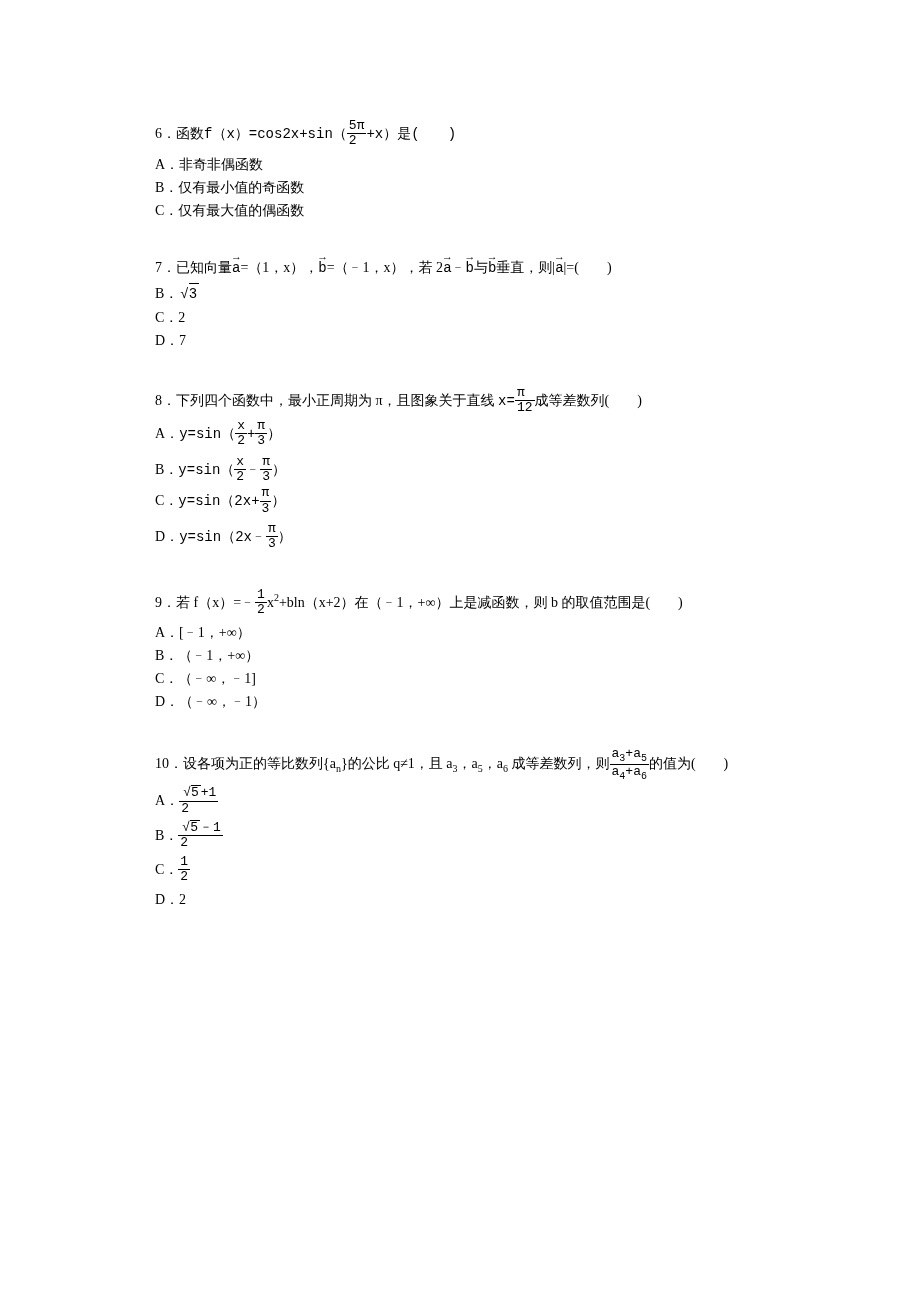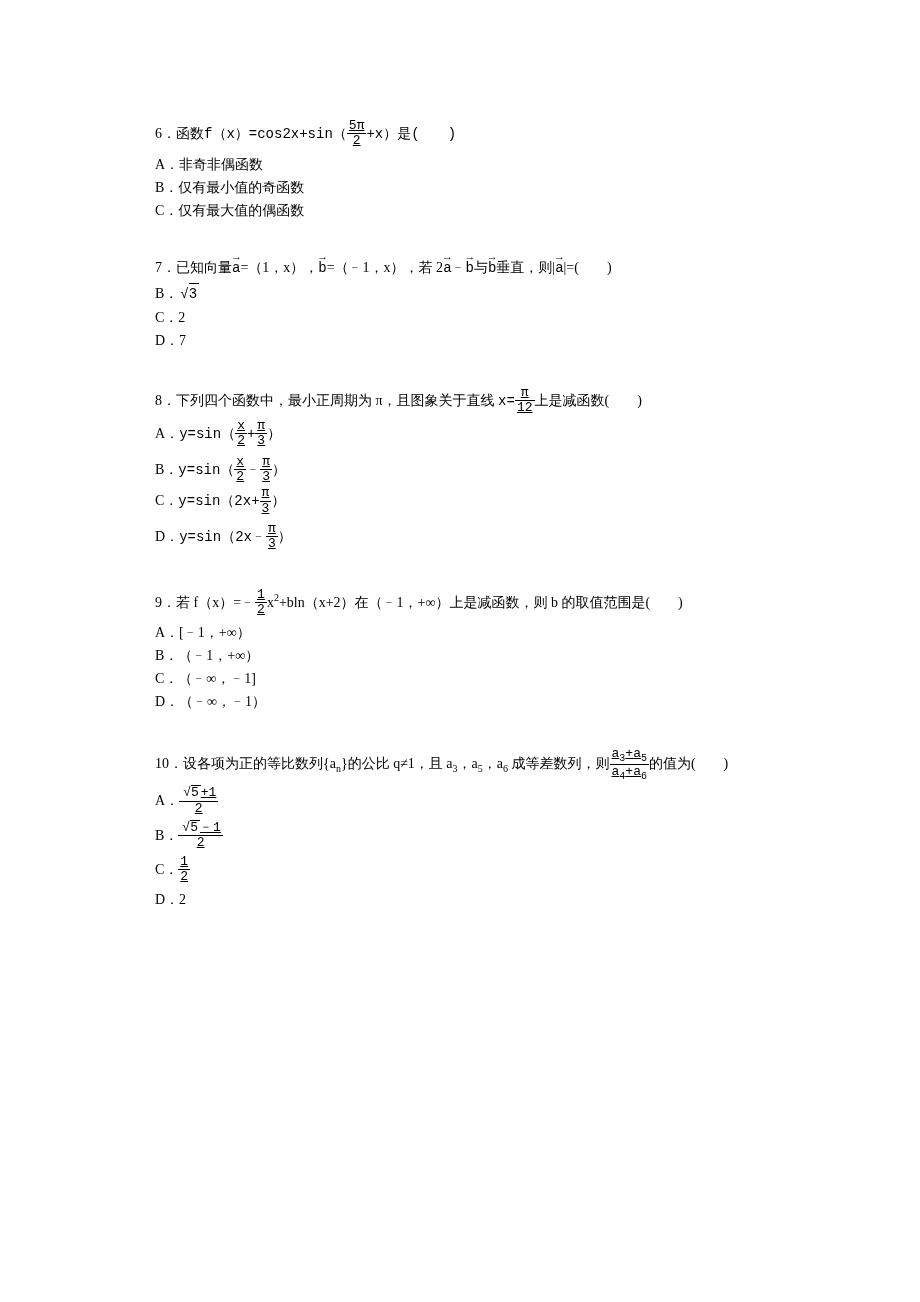--- a/index.html
+++ b/index.html
@@ -19,27 +19,26 @@
   .q-stem {
     margin-bottom: 4px;
   }
   .option {
     margin-bottom: 2px;
   }
   .math { font-family: "Courier New", monospace; }
   .frac {
     display: inline-block;
     vertical-align: middle;
-    text-align: center;
+    text-align: left;
     font-family: "Courier New", monospace;
     line-height: 1.1;
     font-size: 13px;
     position: relative;
     top: -1px;
-    text-decoration: underline;
   }
   .frac .num {
     display: block;
     border-bottom: 1px solid #000;
     padding: 0 2px;
   }
   .frac .den {
     display: block;
     padding: 0 2px;
   }
@@ -91,21 +90,21 @@
   <div class="q-stem">
     <span>7．</span><span>已知向量</span><span class="vec">a</span><span>=（1，x），</span><span class="vec">b</span><span>=（﹣1，x），若 2</span><span class="vec">a</span><span>﹣</span><span class="vec">b</span><span>与</span><span class="vec">b</span><span>垂直，则|</span><span class="vec">a</span><span>|=(　　)</span>
   </div>
   <div class="option"><span>B．</span><span class="sqrt"><span class="rad">3</span></span></div>
   <div class="option">C．2</div>
   <div class="option">D．7</div>
 </div>
 
 <div class="question">
   <div class="q-stem">
-    <span>8．</span><span>下列四个函数中，最小正周期为 π，且图象关于直线 </span><span class="math">x=</span><span class="frac"><span class="num">π</span><span class="den">12</span></span><span>上是减函数(　　)</span>
+    <span>8．</span><span>下列四个函数中，最小正周期为 π，且图象关于直线 </span><span class="math">x=</span><span class="frac"><span class="num">π</span><span class="den">12</span></span><span>成等差数列(　　)</span>
   </div>
   <div class="option" style="margin-bottom:6px;">
     <span>A．</span><span class="math">y=sin（</span><span class="frac"><span class="num">x</span><span class="den">2</span></span><span class="math">+</span><span class="frac"><span class="num">π</span><span class="den">3</span></span><span class="math">）</span>
   </div>
   <div class="option" style="">
     <span>B．</span><span class="math">y=sin（</span><span class="frac"><span class="num">x</span><span class="den">2</span></span><span class="math">﹣</span><span class="frac"><span class="num">π</span><span class="den">3</span></span><span class="math">）</span>
   </div>
   <div class="option" style="margin-bottom:6px;">
     <span>C．</span><span class="math">y=sin（2x+</span><span class="frac"><span class="num">π</span><span class="den">3</span></span><span class="math">）</span>
   </div>

